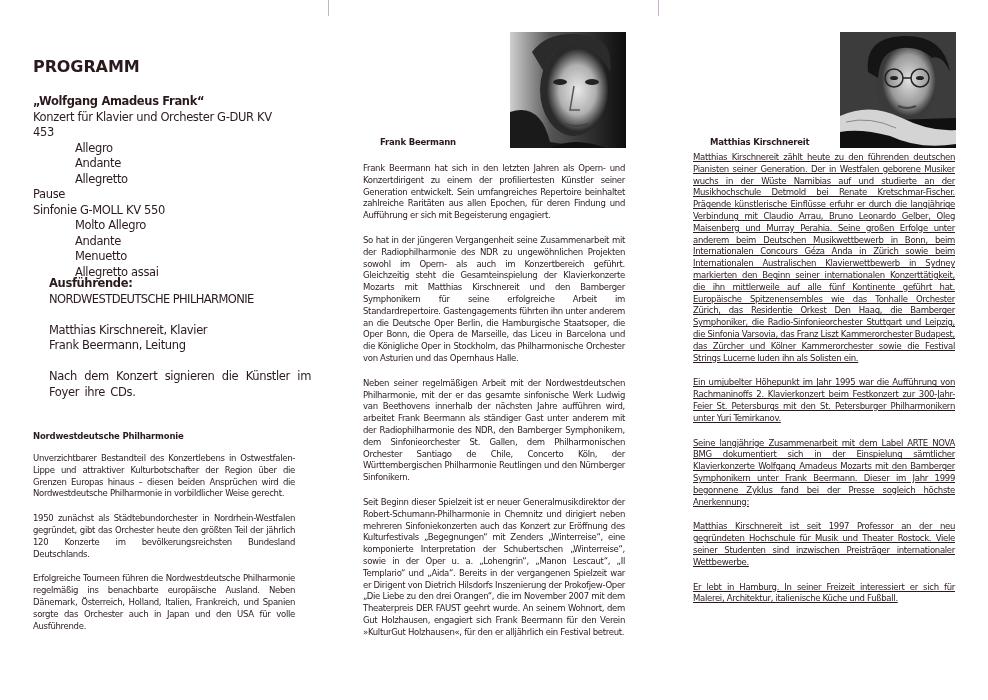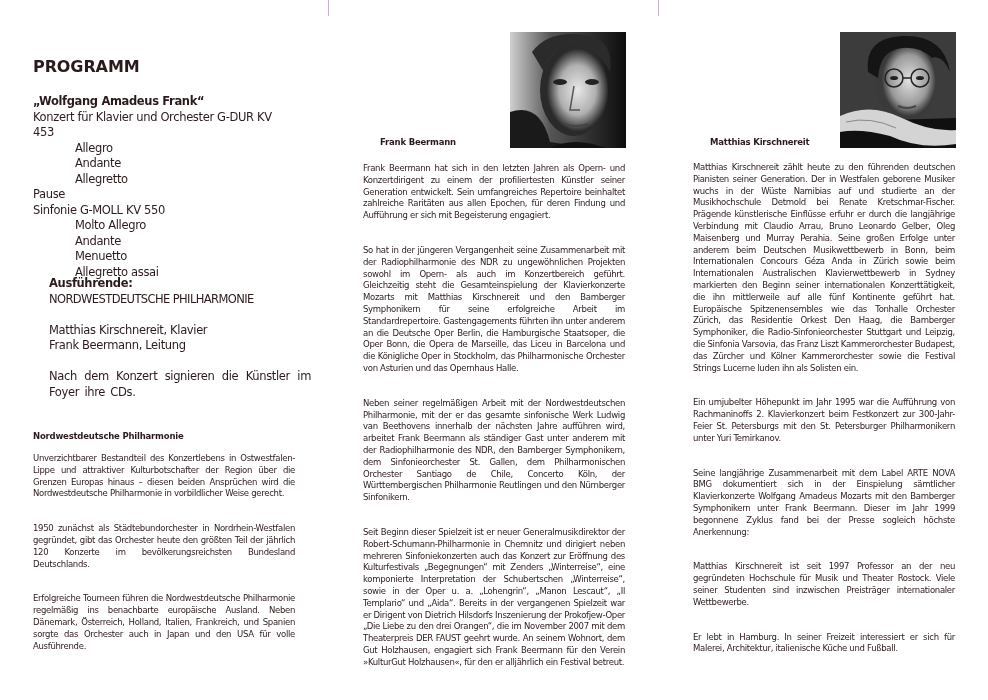--- a/index.html
+++ b/index.html
@@ -23,31 +23,31 @@
   .prog-block .mvt { padding-left: 42px; }
   .performers { position: absolute; top: 276px; left: 16px; width: 262px; font-size: 11.5px; line-height: 15.5px; letter-spacing: -0.35px; }
   .performers .label { font-weight: bold; }
   .performers .orch { letter-spacing: -0.6px; }
   .performers .gap { height: 15.5px; }
   .performers .note { text-align: justify; text-align-last: left; word-spacing: 2px; }
 
   
   .small-head { font-weight: bold; font-size: 8.5px; letter-spacing: -0.2px; }
   .body-text { font-size: 8.5px; line-height: 11.8px; letter-spacing: -0.3px; text-align: justify; margin: 0; }
-  .body-text + .body-text { margin-top: 23px; }
+  .body-text + .body-text { margin-top: 13px; }
 
   .orch-section { position: absolute; top: 431px; left: 0; width: 262px; }
   .orch-section .small-head { margin-bottom: 12px; }
 
   .portrait { position: absolute; top: 32px; width: 116px; height: 116px; overflow: hidden; }
   .col2 .portrait { left: 147px; }
   .col3 .portrait { left: 147px; }
   .artist-name { position: absolute; top: 137px; left: 17px; }
   .bio { position: absolute; top: 163px; left: 0; width: 262px; }
-  .col3 .bio { top: 162px; }
+  .col3 .bio { top: 152px; text-decoration: underline; }
 </style>
 </head>
 <body>
 
 <div class="fold f1"></div>
 <div class="fold f2"></div>
 
 <div class="col col1">
   <div class="prog-title">PROGRAMM</div>
 

